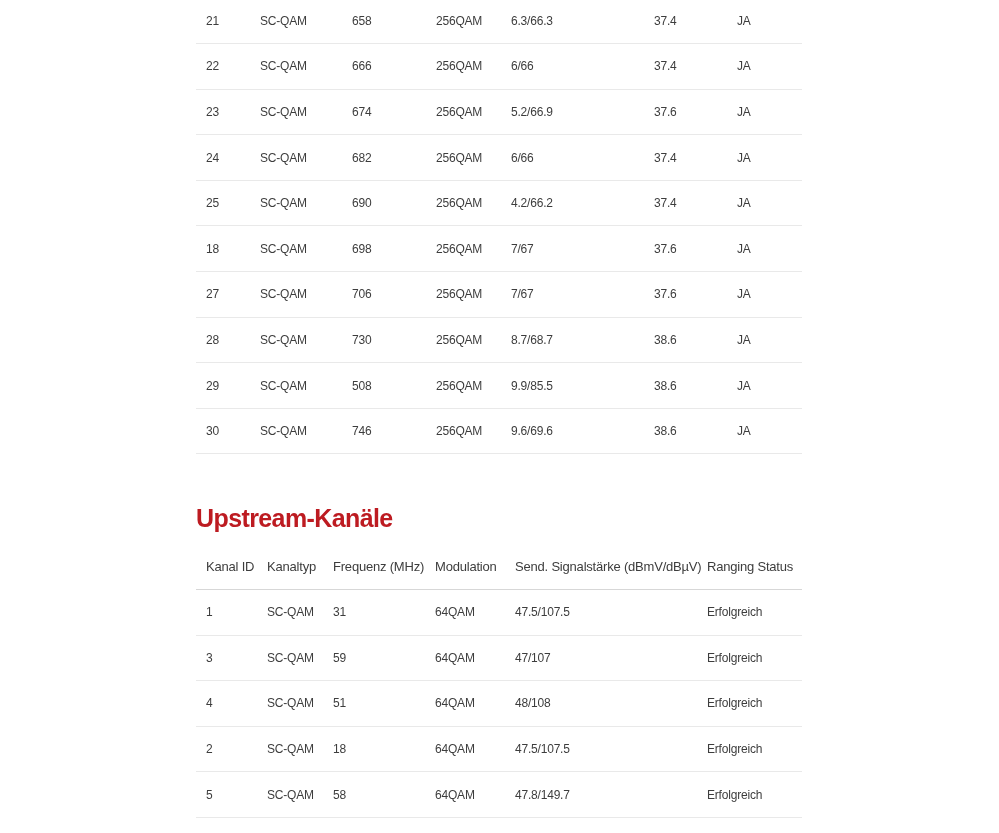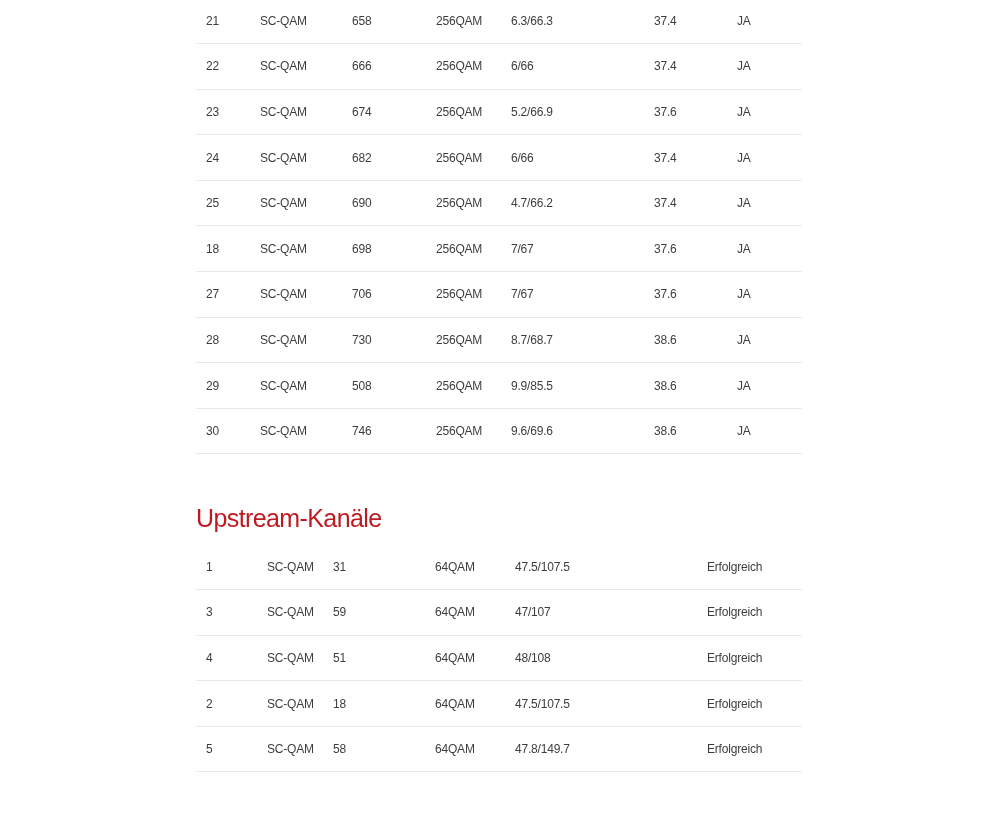--- a/index.html
+++ b/index.html
@@ -46,21 +46,21 @@
     position: absolute;
     top: -1.5px;
   }
   
   #upstream-section-title {
     position: absolute;
     top: 502px;
     left: 196px;
     margin: 0;
     font-size: 25px;
-    font-weight: 400;
+    font-weight: 700;
     letter-spacing: -0.6px;
     line-height: 32px;
   }
   #upstream-table {
     position: absolute;
     top: 544.5px;
   }
   .us .trow {
     grid-template-columns: 61px 66px 102px 80px 192px 1fr;
   }
@@ -115,21 +115,21 @@
         <div>6/66</div>
         <div>37.4</div>
         <div>JA</div>
       </div>
 
       <div class="trow">
         <div>25</div>
         <div>SC-QAM</div>
         <div>690</div>
         <div>256QAM</div>
-        <div>4.7/66.2</div>
+        <div>4.2/66.2</div>
         <div>37.4</div>
         <div>JA</div>
       </div>
 
       <div class="trow">
         <div>18</div>
         <div>SC-QAM</div>
         <div>698</div>
         <div>256QAM</div>
         <div>7/67</div>
@@ -175,20 +175,28 @@
         <div>9.6/69.6</div>
         <div>38.6</div>
         <div>JA</div>
       </div>
     </div>
 </div>
 
 <h2 id="upstream-section-title" style="color: rgb(189, 27, 33);">Upstream-Kanäle</h2>
 
 <div class="content tbl us" id="upstream-table">
+  <div class="trow thead">
+    <div>Kanal ID</div>
+    <div>Kanaltyp</div>
+    <div>Frequenz (MHz)</div>
+    <div>Modulation</div>
+    <div>Send. Signalstärke (dBmV/dBµV)</div>
+    <div>Ranging Status</div>
+  </div>
   <div>
 
       <div class="trow">
         <div>1</div>
         <div>SC-QAM</div>
         <div>31</div>
         <div>64QAM</div>
         <div>47.5/107.5</div>
         <div>Erfolgreich</div>
       </div>

